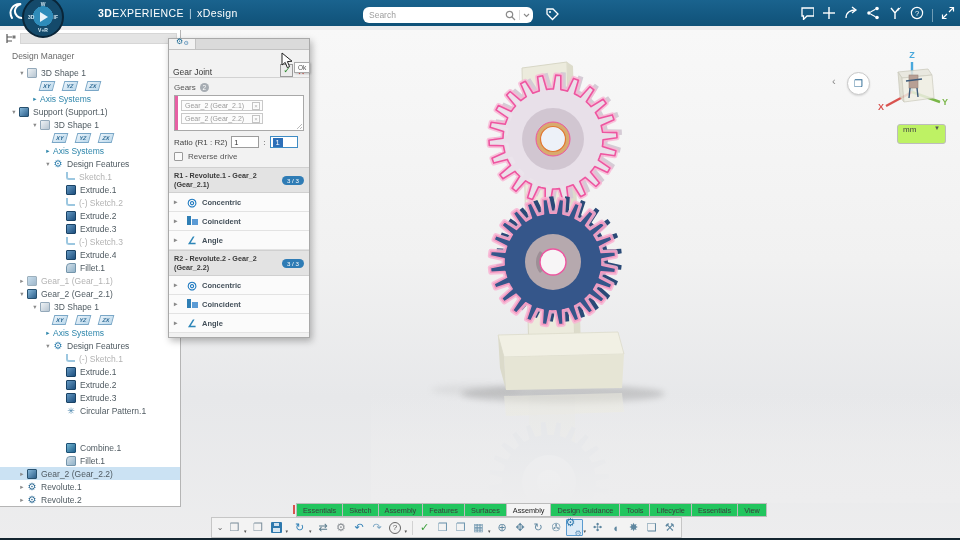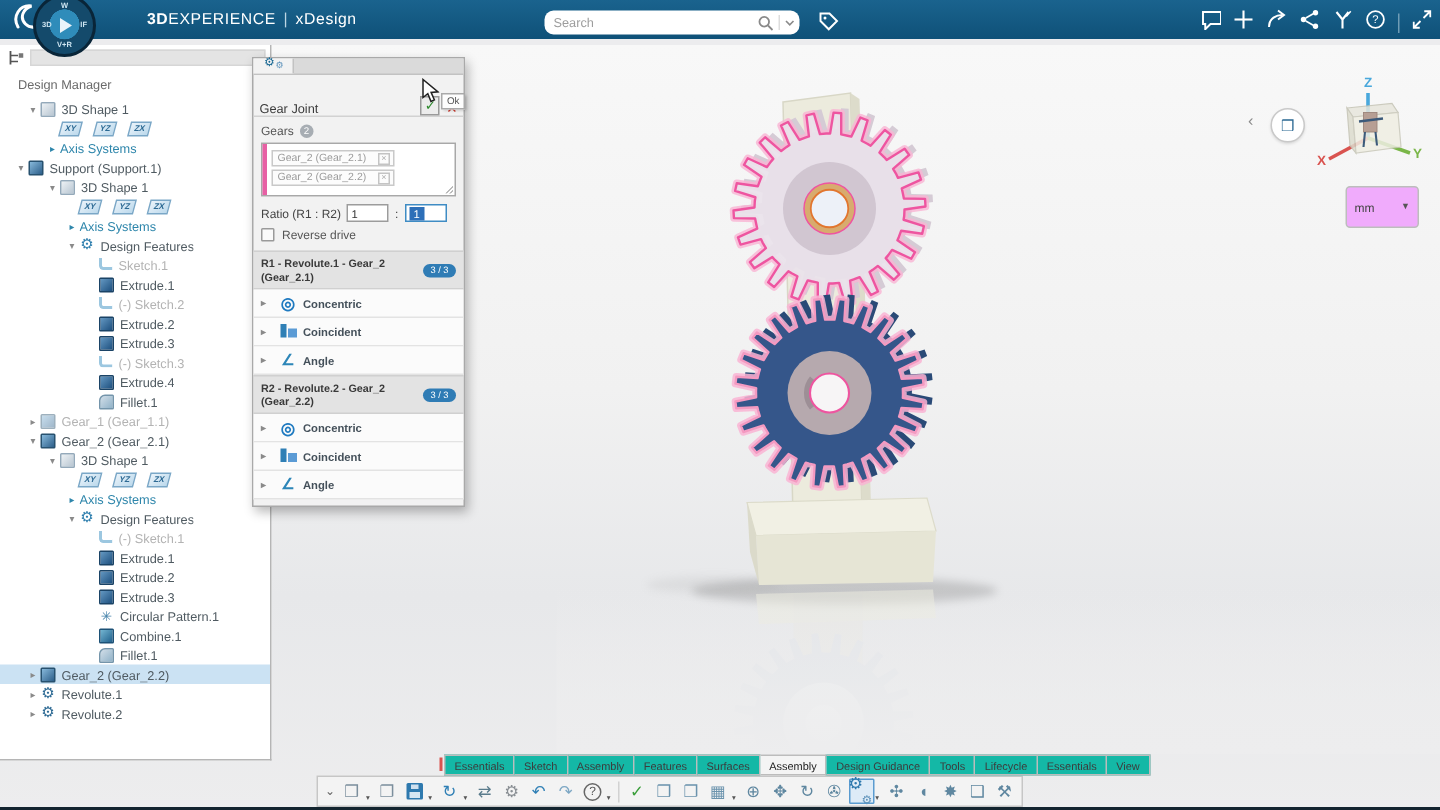--- a/index.html
+++ b/index.html
@@ -112,28 +112,28 @@
   .tip-ok{position:absolute;left:294px;top:62px;z-index:60;background:#fdfdfd;border:1px solid #a9a9a9;
     font-size:6.5px;color:#555;padding:1px 3px;box-shadow:1px 1px 2px rgba(0,0,0,.2)}
   .cursor{position:absolute;left:281px;top:52px;z-index:61}
 
   
   .vc-arrow{position:absolute;left:832px;top:76px;z-index:5;color:#8a8a8a;font-size:11px;line-height:11px}
   .vc-btn{position:absolute;left:847px;top:72px;width:23px;height:23px;border-radius:50%;background:#fff;
     border:1px solid #c9c9c9;z-index:5;display:flex;align-items:center;justify-content:center;color:#2d6a94;font-size:10px;
     box-shadow:0 1px 2px rgba(0,0,0,.12)}
   .navcube{position:absolute;left:876px;top:50px;z-index:5}
-  .units{position:absolute;left:897px;top:124px;width:49px;height:28px;z-index:5;background:#f0abfc;
-    border:1px solid #bdbdbd;border-radius:3px;display:flex;align-items:center;padding:0 5px;font-size:8px;color:#444}
+  .units{position:absolute;left:897px;top:124px;width:49px;height:20px;z-index:5;background:#bef264;
+    border:1px solid #bdbdbd;border-radius:3px;display:flex;padding:0 5px;font-size:8px;color:#444}
   .units .uc{margin-left:auto;font-size:6px;color:#555}
 
   
   .tabsbar{position:absolute;left:293px;top:503px;height:14px;display:flex;z-index:20;align-items:stretch}
   .tabsbar .redtick{width:2px;height:9px;background:#d9534f;margin:2px 1px 0 0;flex:none}
-  .tab{background:#14b8a6;border:1px solid #bcbcbc;border-left:none;padding:0 6px;font-size:7.3px;color:#3c3c3c;
+  .tab{background:#22c55e;border:1px solid #bcbcbc;border-left:none;padding:0 6px;font-size:7.3px;color:#3c3c3c;
     display:flex;align-items:center;white-space:nowrap}
   .tab:first-of-type{border-left:1px solid #bcbcbc}
   .tab.active{background:#f4f4f4;color:#222}
   .toolbar{position:absolute;left:211px;top:517px;height:21px;background:#f3f3f3;border:1px solid #c6c6c6;
     display:flex;align-items:center;padding:0 3px;gap:1px;z-index:19}
   .titem{min-width:17px;height:17px;display:flex;align-items:center;justify-content:center;font-size:11px;position:relative}
   .titem.small{font-size:8px;color:#666;min-width:10px}
   .titem.active{border:1px solid #5a9bd0;background:#ddebf7;border-radius:1px}
   .tcaret{font-size:5px;color:#555;margin:7px 2px 0 0}
   .tsep{width:1px;height:14px;background:#d2d2d2;margin:0 2px;flex:none}
@@ -407,21 +407,21 @@
       <div class="trow" style="padding-left: 56px;">
         <span class="arr"></span>
         <span class="t-ico ico-extrude"></span>
         <span class="tlabel">Extrude.3</span>
       </div>
       <div class="trow" style="padding-left: 56px;">
         <span class="arr"></span>
         <span class="t-ico ico-pattern">✳</span>
         <span class="tlabel">Circular Pattern.1</span>
       </div>
-      <div class="trow" style="padding-left: 56px;">
+      <div class="trow" style="padding-left: 56px; margin-top: 24px;">
         <span class="arr"></span>
         <span class="t-ico ico-combine"></span>
         <span class="tlabel">Combine.1</span>
       </div>
       <div class="trow" style="padding-left: 56px;">
         <span class="arr"></span>
         <span class="t-ico ico-fillet"></span>
         <span class="tlabel">Fillet.1</span>
       </div>
       <div class="trow sel" style="padding-left: 17px;">

